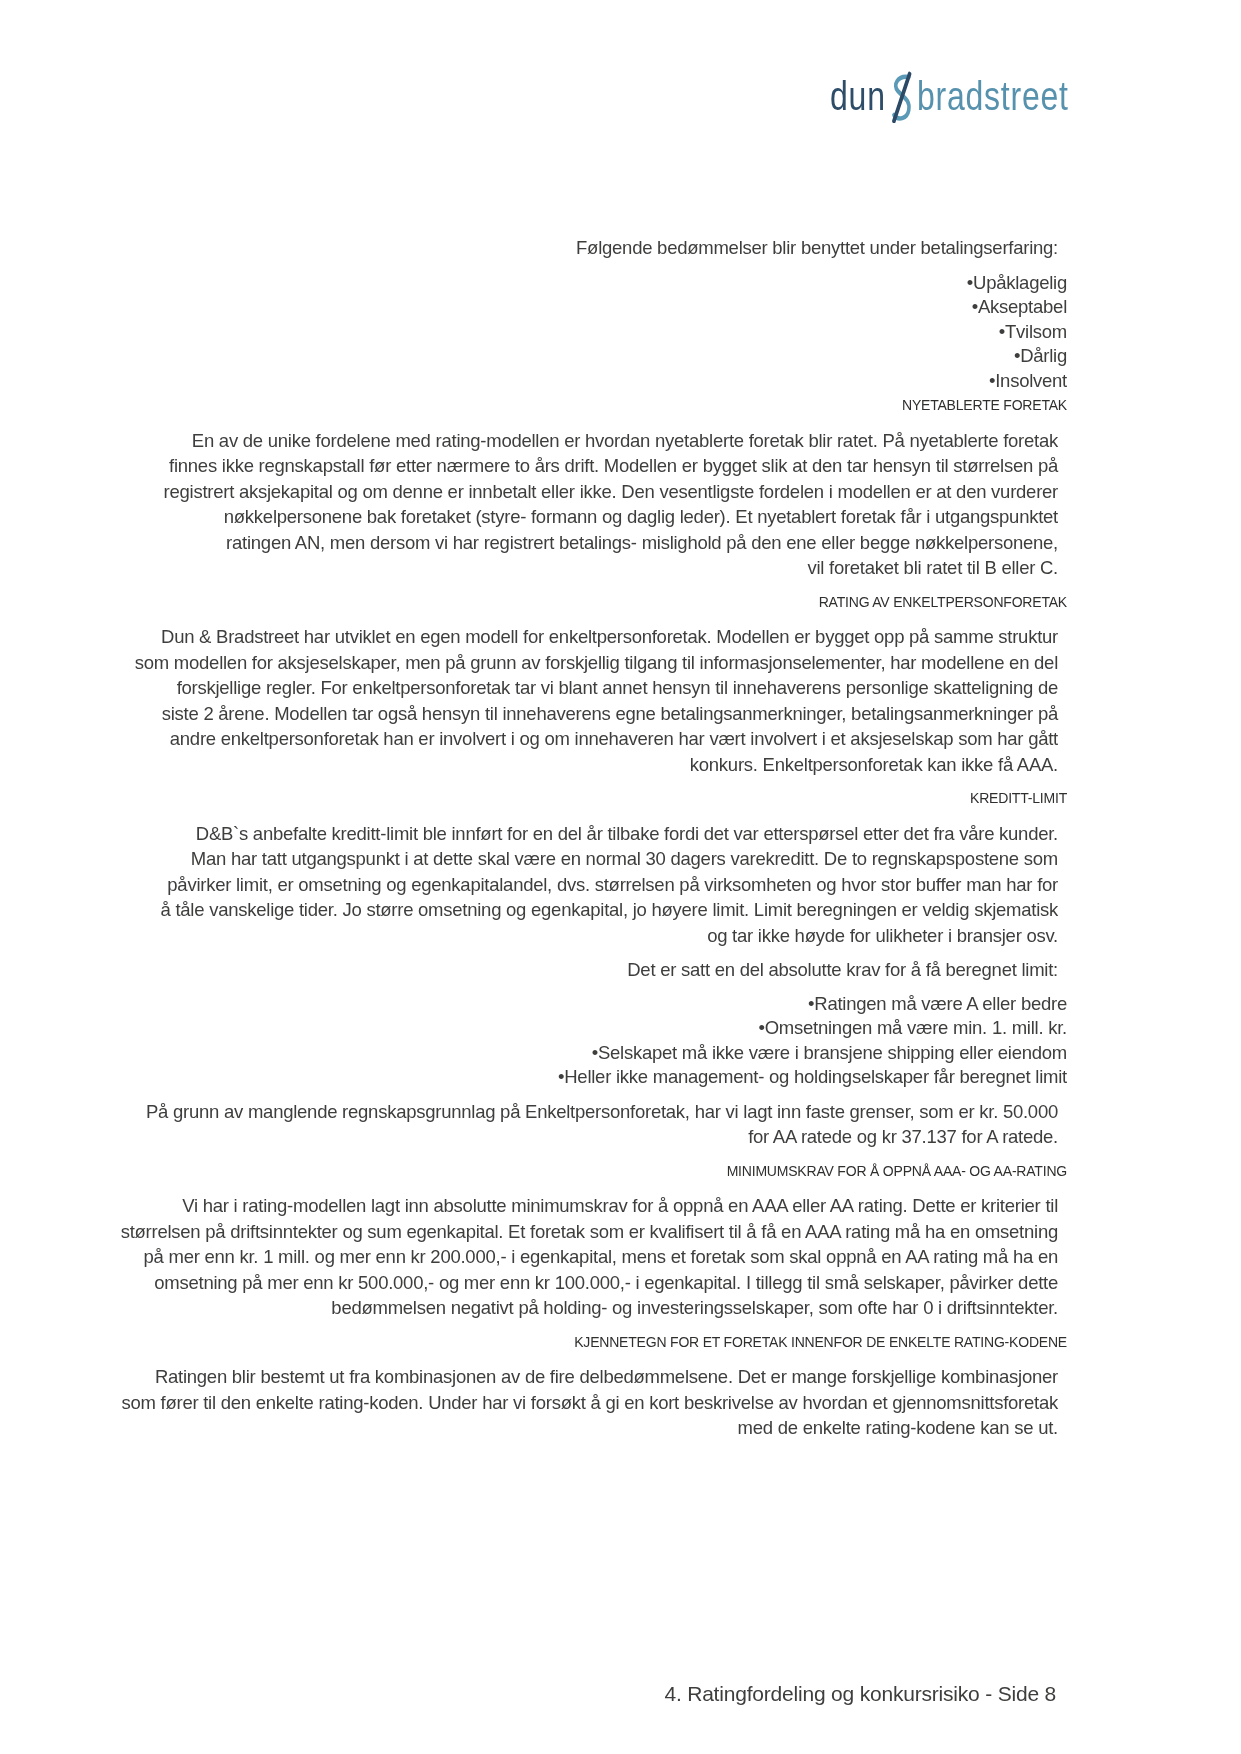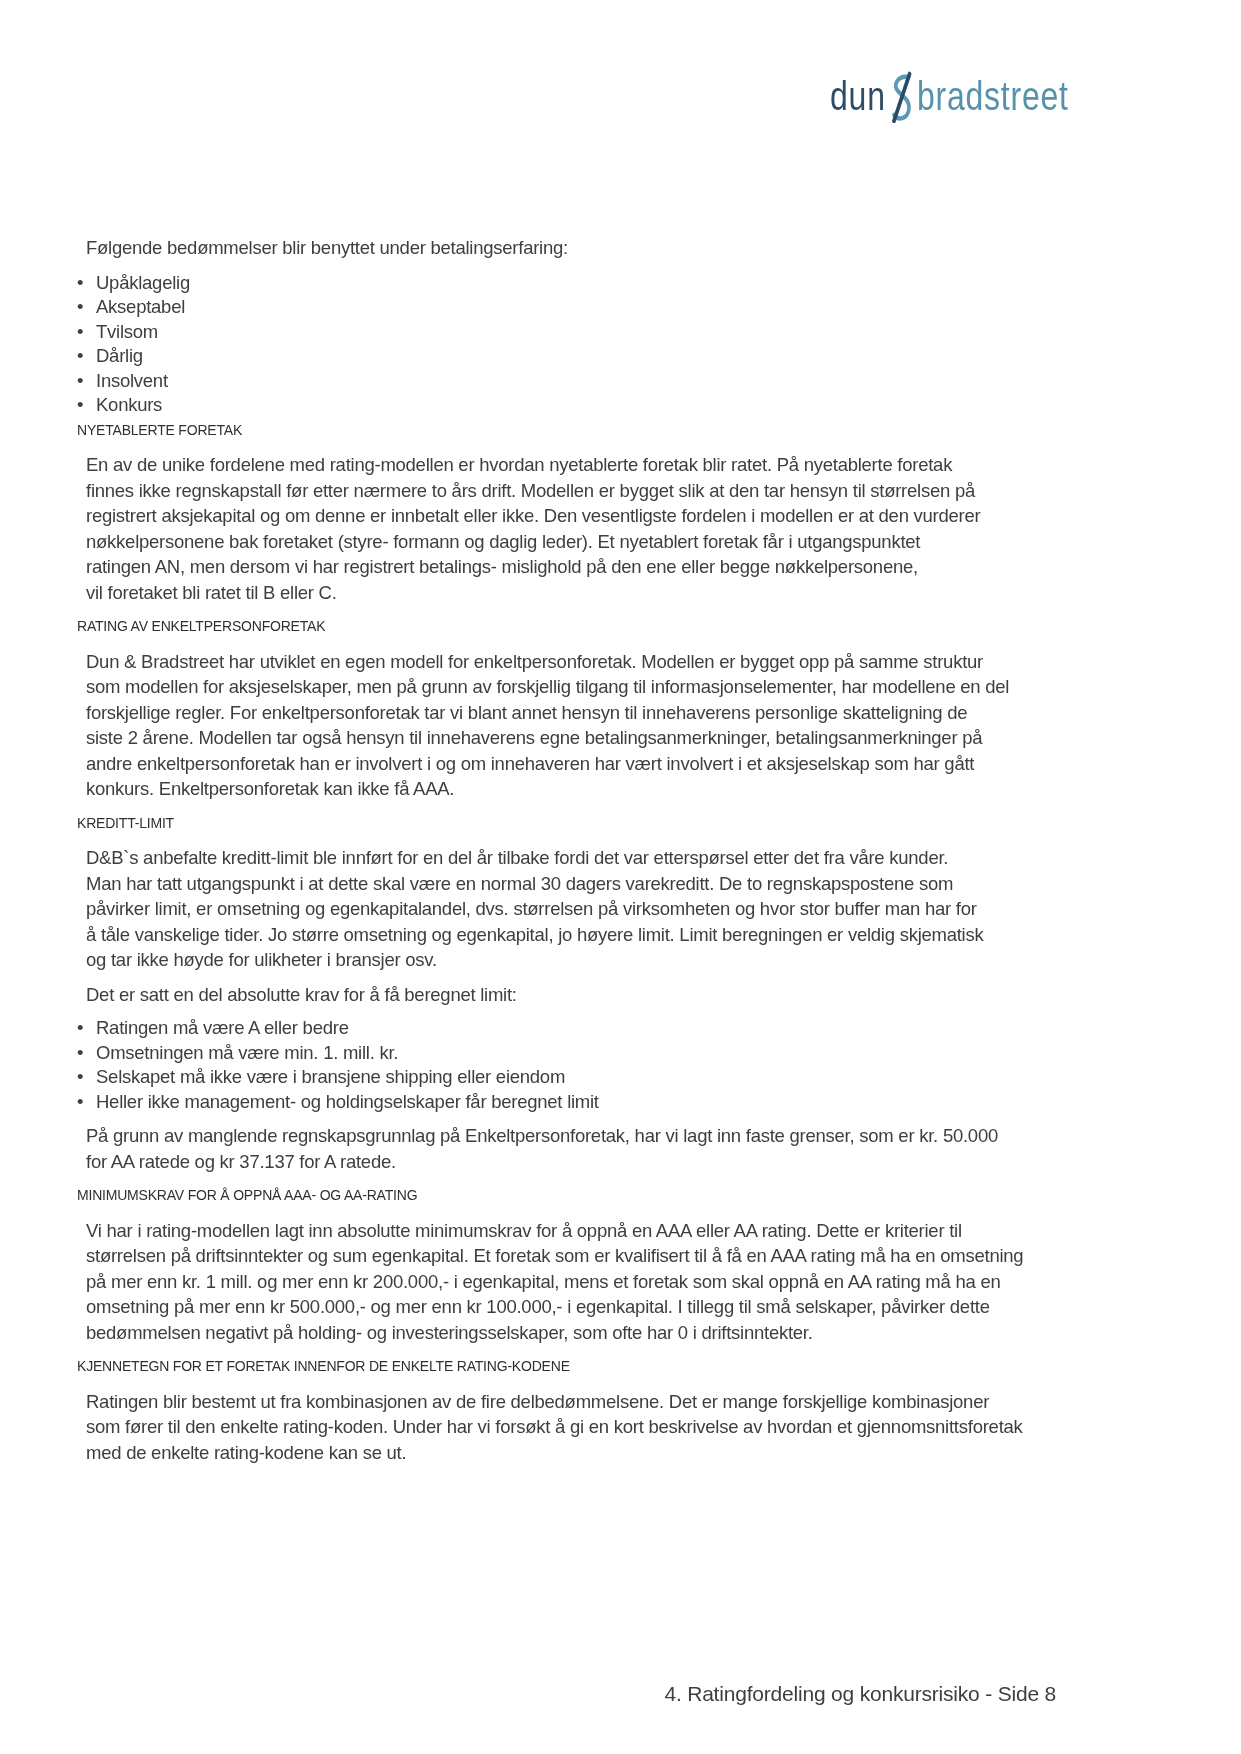--- a/index.html
+++ b/index.html
@@ -9,20 +9,21 @@
     height: 1754px;
     background: #ffffff;
     overflow: hidden;
     font-family: "Liberation Sans", sans-serif;
   }
   .page {
     position: relative;
     width: 1241px;
     height: 1754px;
     background: #ffffff;
+    text-align: right;
   }
 
   
   .logo {
     position: absolute;
     top: 68px;
     left: 830px;
     display: flex;
     align-items: center;
     transform: scaleX(0.78);
@@ -120,21 +121,20 @@
   <main class="content">
 
     <p class="p-lead">Følgende bedømmelser blir benyttet under betalingserfaring:</p>
 
     <ul class="bullets intro-list">
       <li>Upåklagelig</li>
       <li>Akseptabel</li>
       <li>Tvilsom</li>
       <li>Dårlig</li>
       <li>Insolvent</li>
-      <li>Konkurs</li>
     </ul>
 
     <h2 class="h-nyetablerte">NYETABLERTE FORETAK</h2>
     <p class="p-nyetablerte">En av de unike fordelene med rating-modellen er hvordan nyetablerte foretak blir ratet. På nyetablerte foretak
 finnes ikke regnskapstall før etter nærmere to års drift. Modellen er bygget slik at den tar hensyn til størrelsen på
 registrert aksjekapital og om denne er innbetalt eller ikke. Den vesentligste fordelen i modellen er at den vurderer
 nøkkelpersonene bak foretaket (styre- formann og daglig leder). Et nyetablert foretak får i utgangspunktet
 ratingen AN, men dersom vi har registrert betalings- mislighold på den ene eller begge nøkkelpersonene,
 vil foretaket bli ratet til B eller C.</p>
 

